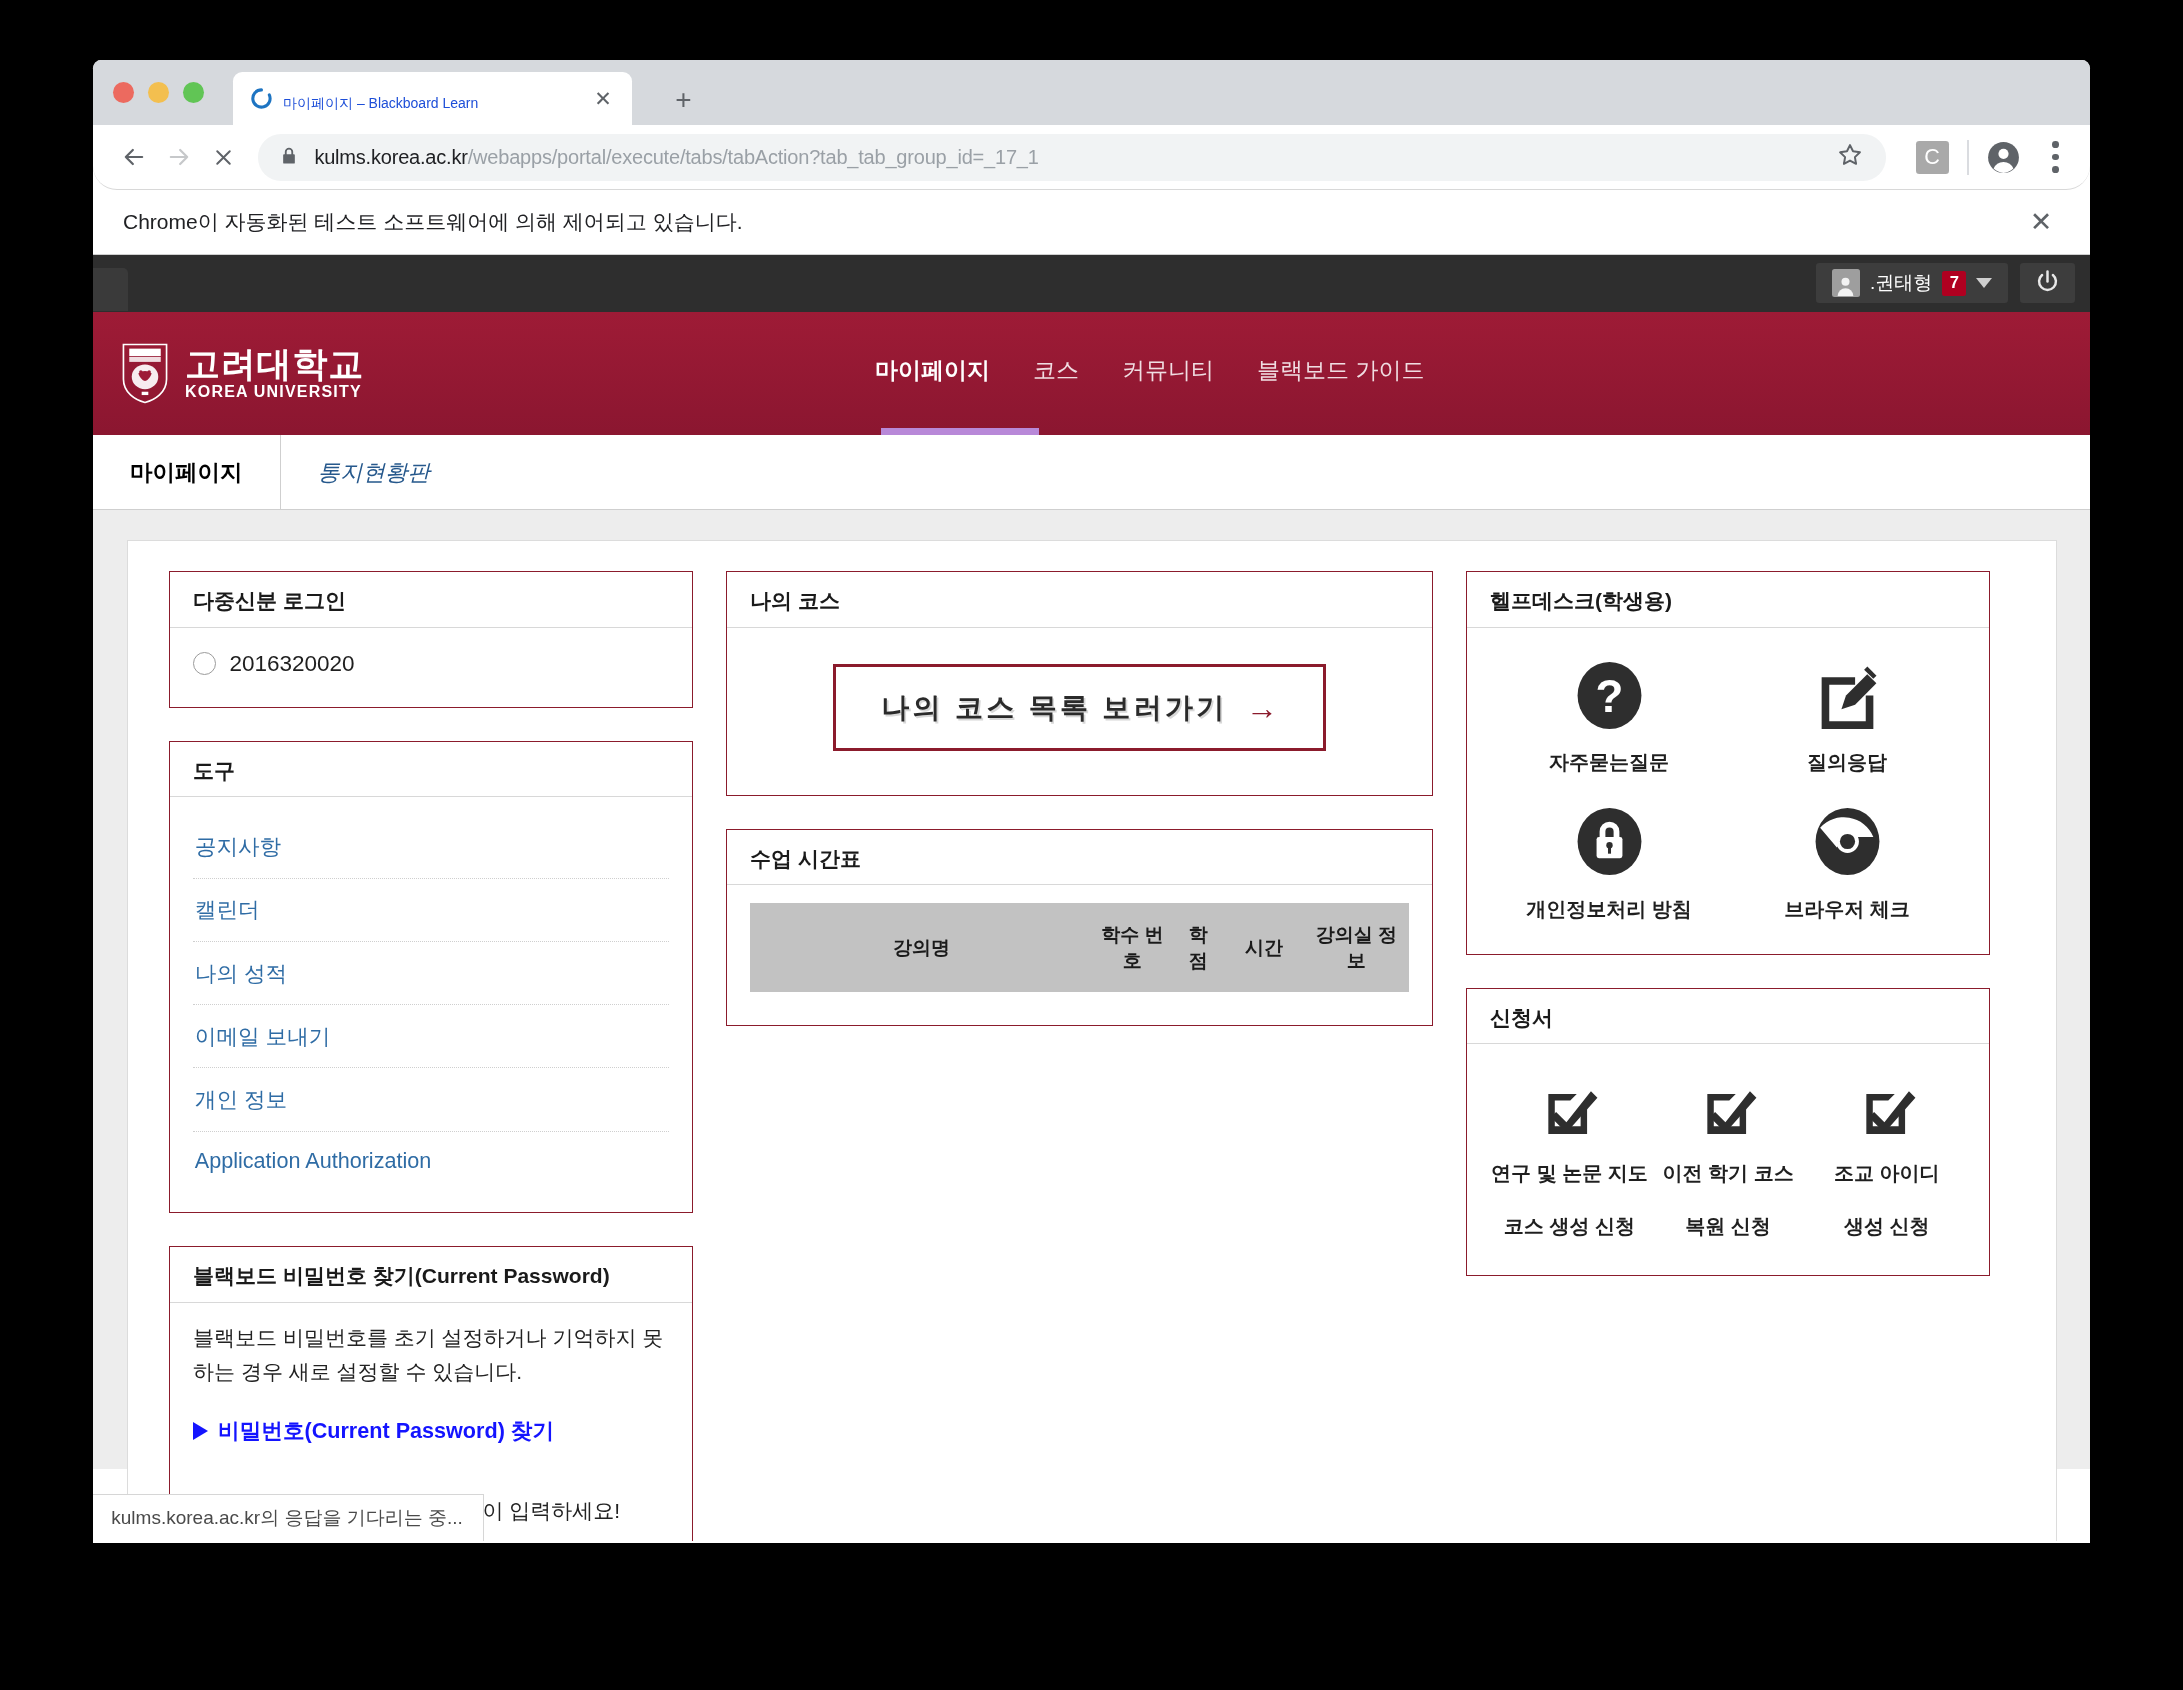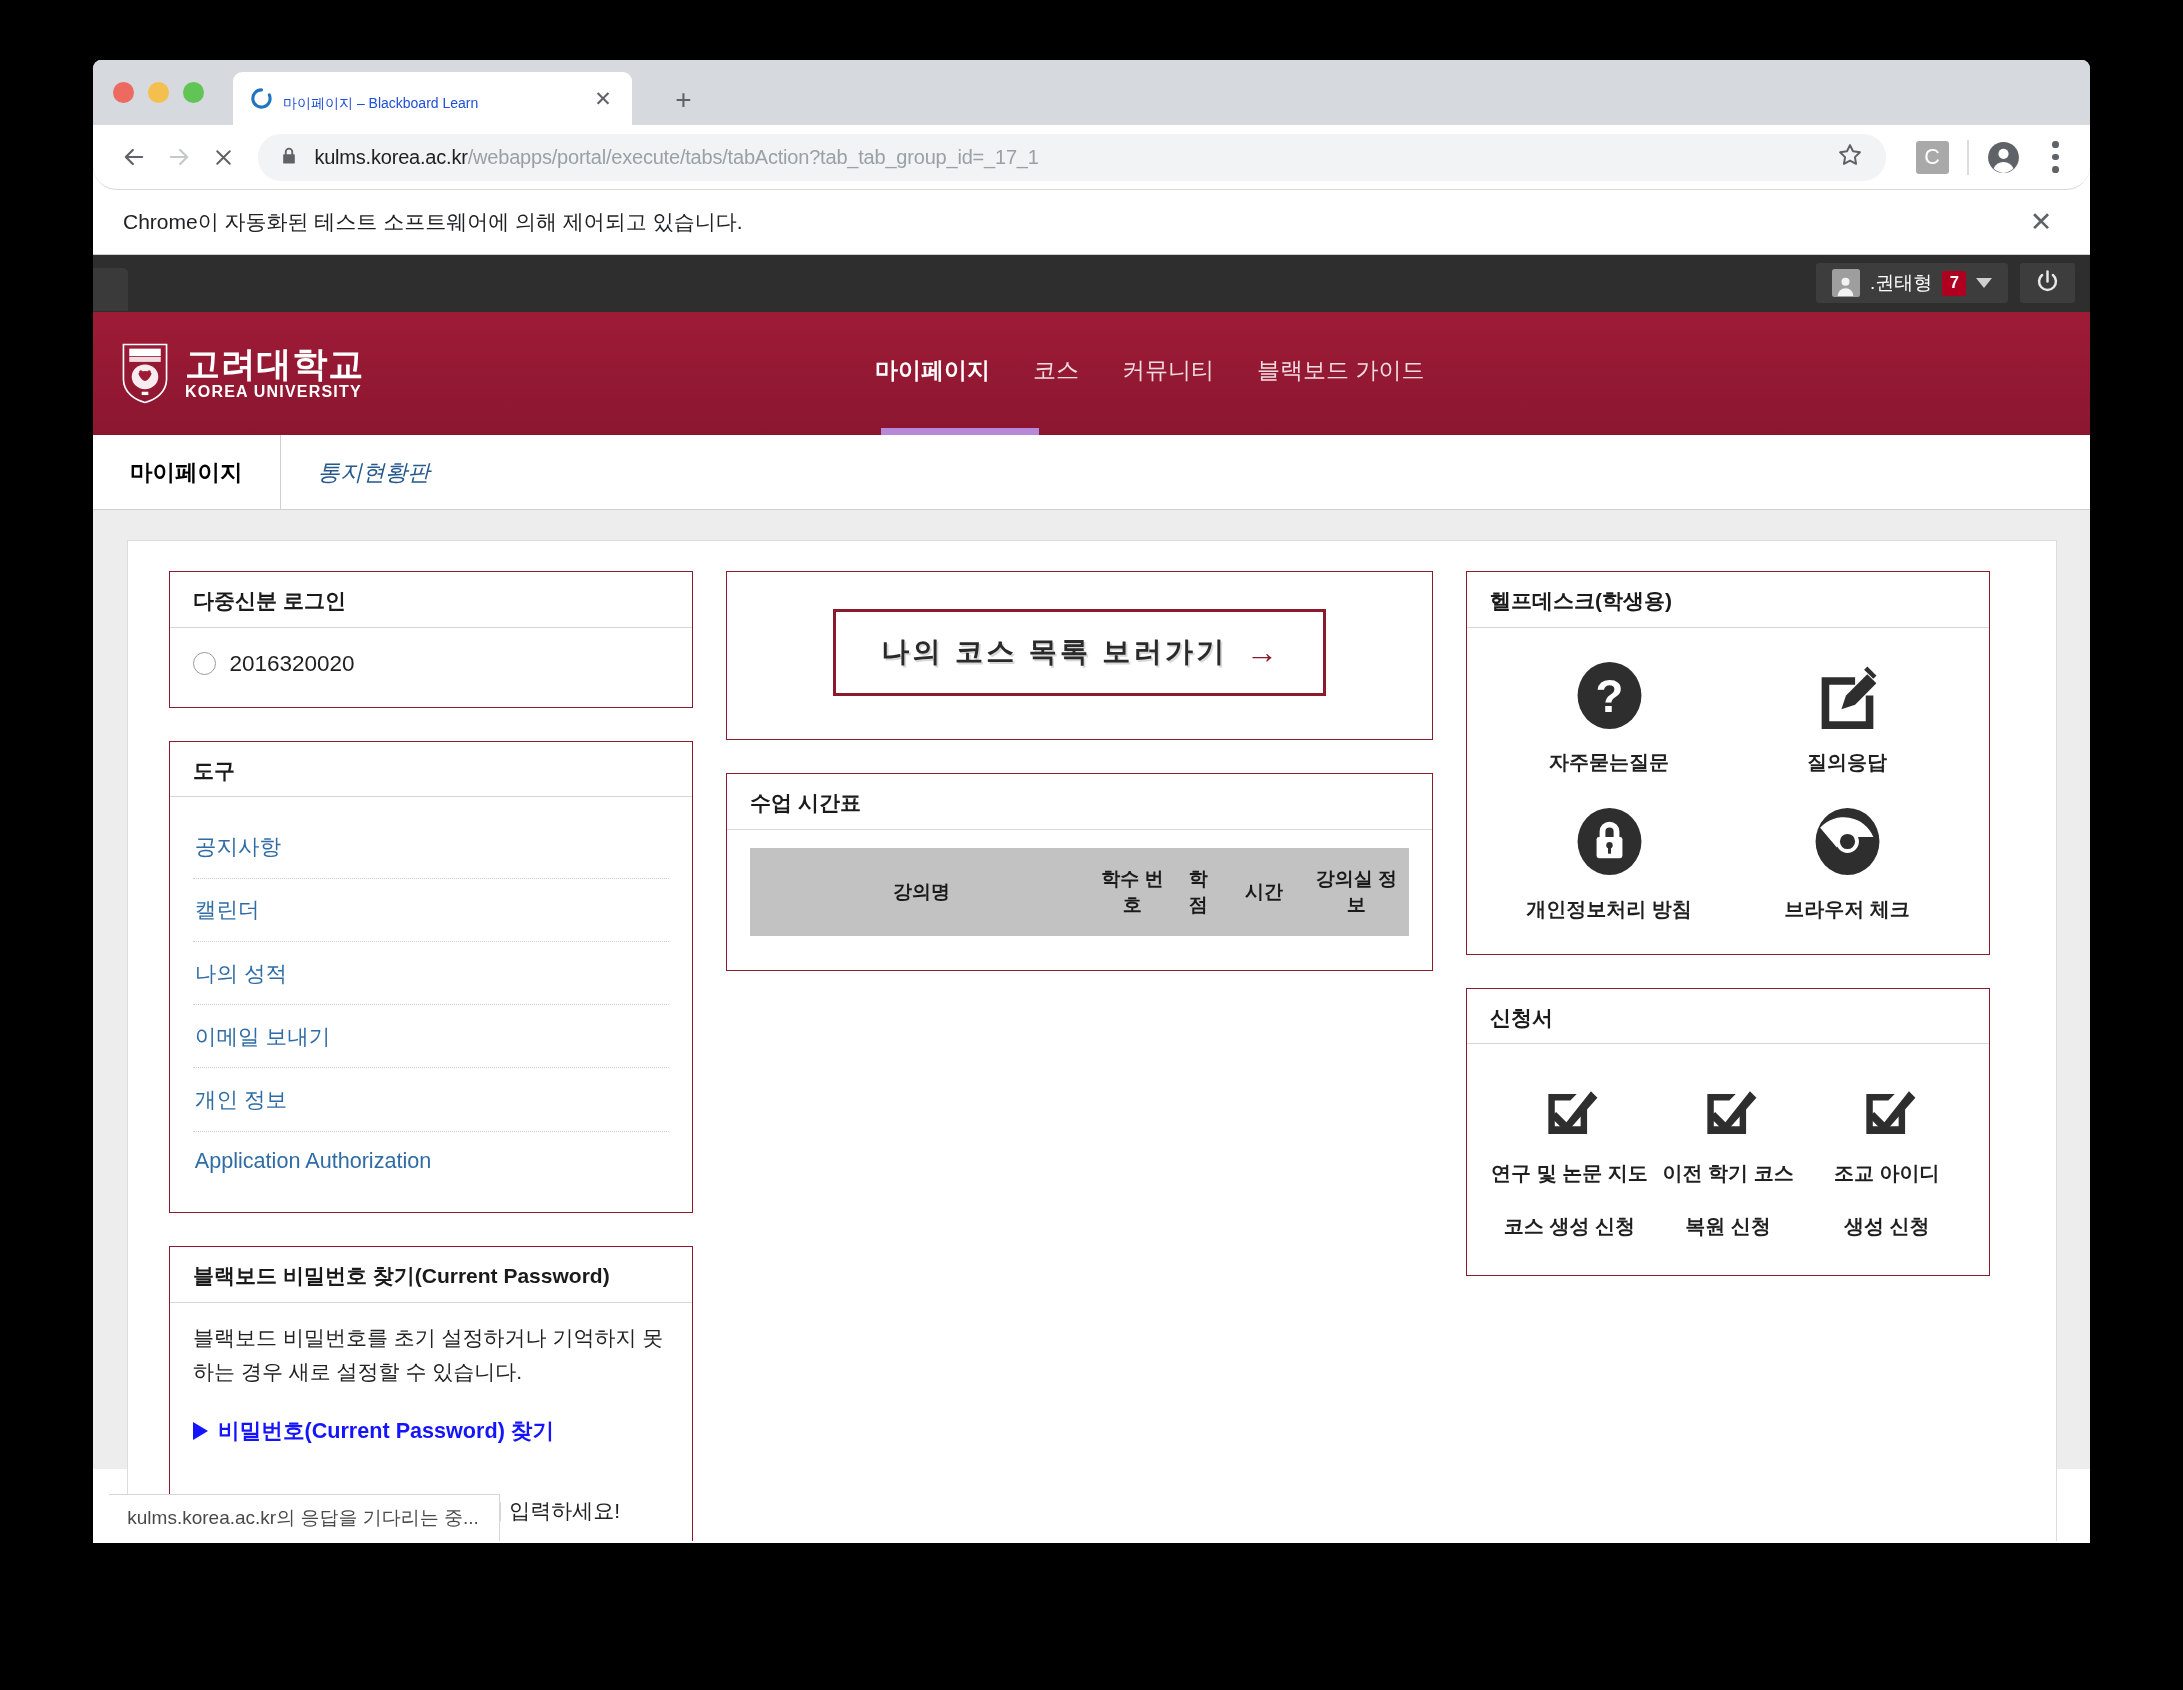--- a/index.html
+++ b/index.html
@@ -293,21 +293,21 @@
   .icon-grid-3 {
     display: grid; grid-template-columns: 1fr 1fr 1fr;
     padding: 18.3px 0 13.3px 0;
   }
   .icon-cell { display: flex; flex-direction: column; align-items: center; gap: 13.3px; }
   .icon-label { font-size: 20px; font-weight: 700; color: #1f1f1f; text-align: center; line-height: 1.45; }
   .icon-label2 { font-size: 20px; font-weight: 700; color: #1f1f1f; text-align: center; margin-top: 11.6px; }
 
   
   .statusbar {
-    position: absolute; left: 16px; bottom: 0;
+    position: absolute; left: 0; bottom: 0;
     background: #fff;
     border-top: 0.8px solid #d6d6d6;
     border-right: 0.8px solid #d6d6d6;
     padding: 10px 20px 10px 18.3px;
     font-size: 19px; color: #4a4a4a;
     max-width: 666px;
     white-space: nowrap;
   }
 </style>
 </head>
@@ -497,20 +497,23 @@
                 <div class="pw-note">* 비밀번호를 찾을 때 아래와 같이 입력하세요!</div>
 
               </div>
             </div>
 
           </div>
 
           <div class="col col-mid">
 
             <div class="module">
+              <div class="module-head">
+                <span class="module-title">나의 코스</span>
+              </div>
               <div class="module-body">
                 <div class="course-cta-wrap">
                   <div class="course-cta">
                     <span class="course-cta-text">나의 코스 목록 보러가기</span>
                     <span class="course-arrow">→</span>
                   </div>
                 </div>
               </div>
             </div>
 

